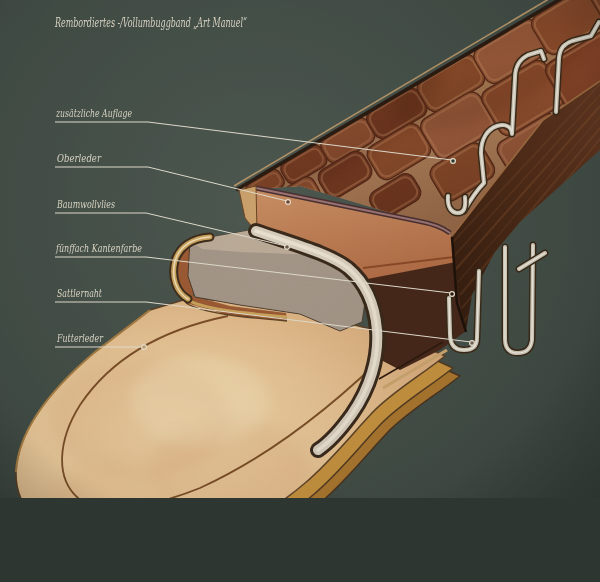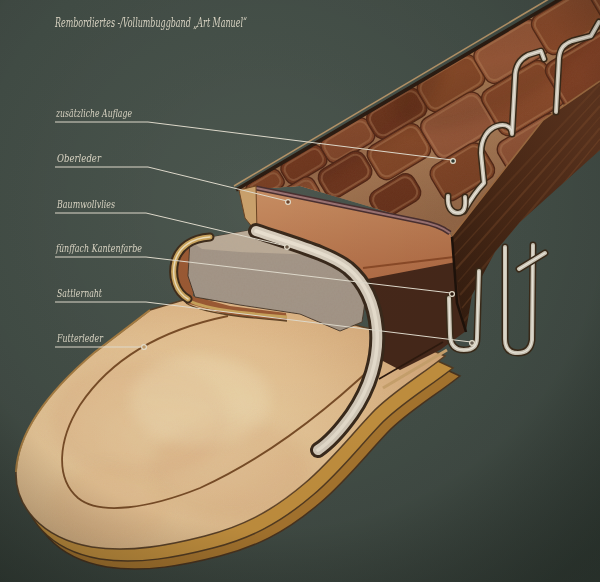--- a/index.html
+++ b/index.html
@@ -1,16 +1,16 @@
 <!DOCTYPE html>
 <html><head>
 <meta charset="utf-8">
 <style>
   html,body{margin:0;padding:0;background:#2e3631;}
-  #stage{position:relative;width:600px;height:582px;overflow:hidden;
+  #stage{position:relative;width:600px;height:498px;overflow:hidden;
          font-family:"DejaVu Serif","Liberation Serif",serif;}
   svg{display:block}
   text{font-family:"DejaVu Serif","Liberation Serif",serif;font-style:italic;}
   .lbl{fill:#d8d3c2;}
   .leader{stroke:#ddd8ca;stroke-width:1;fill:none;}
 </style>
 </head>
 <body>
 
 <div id="stage">

